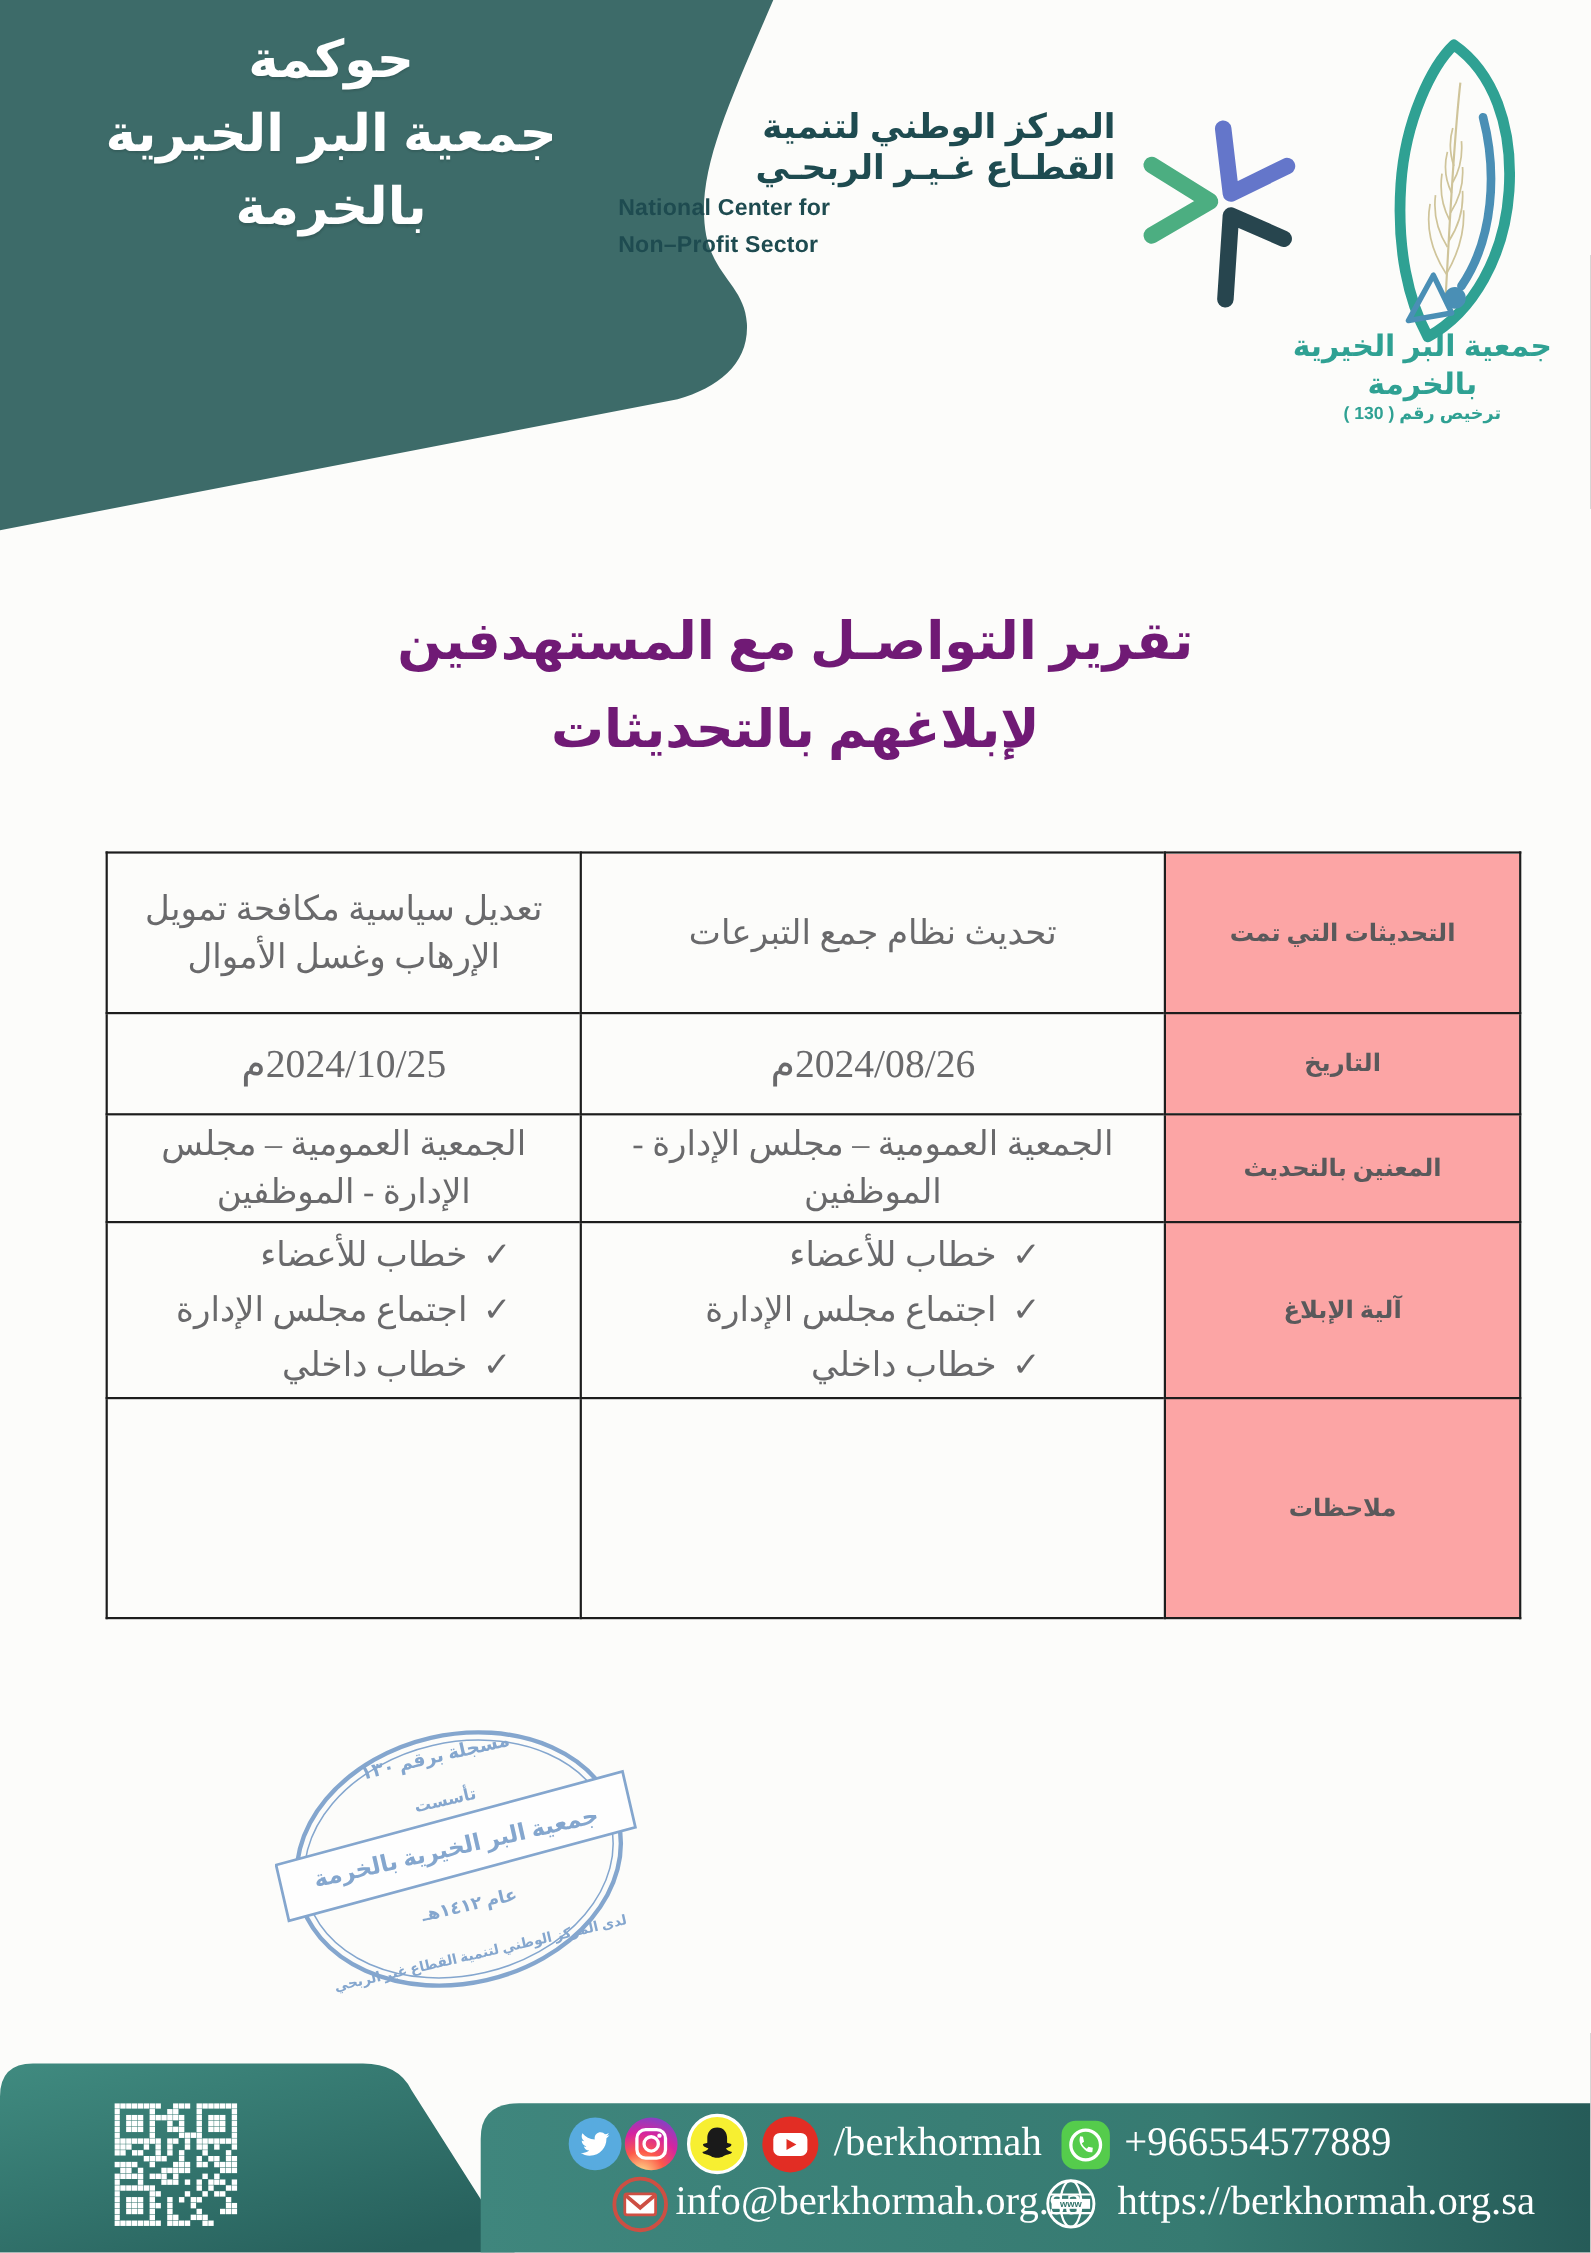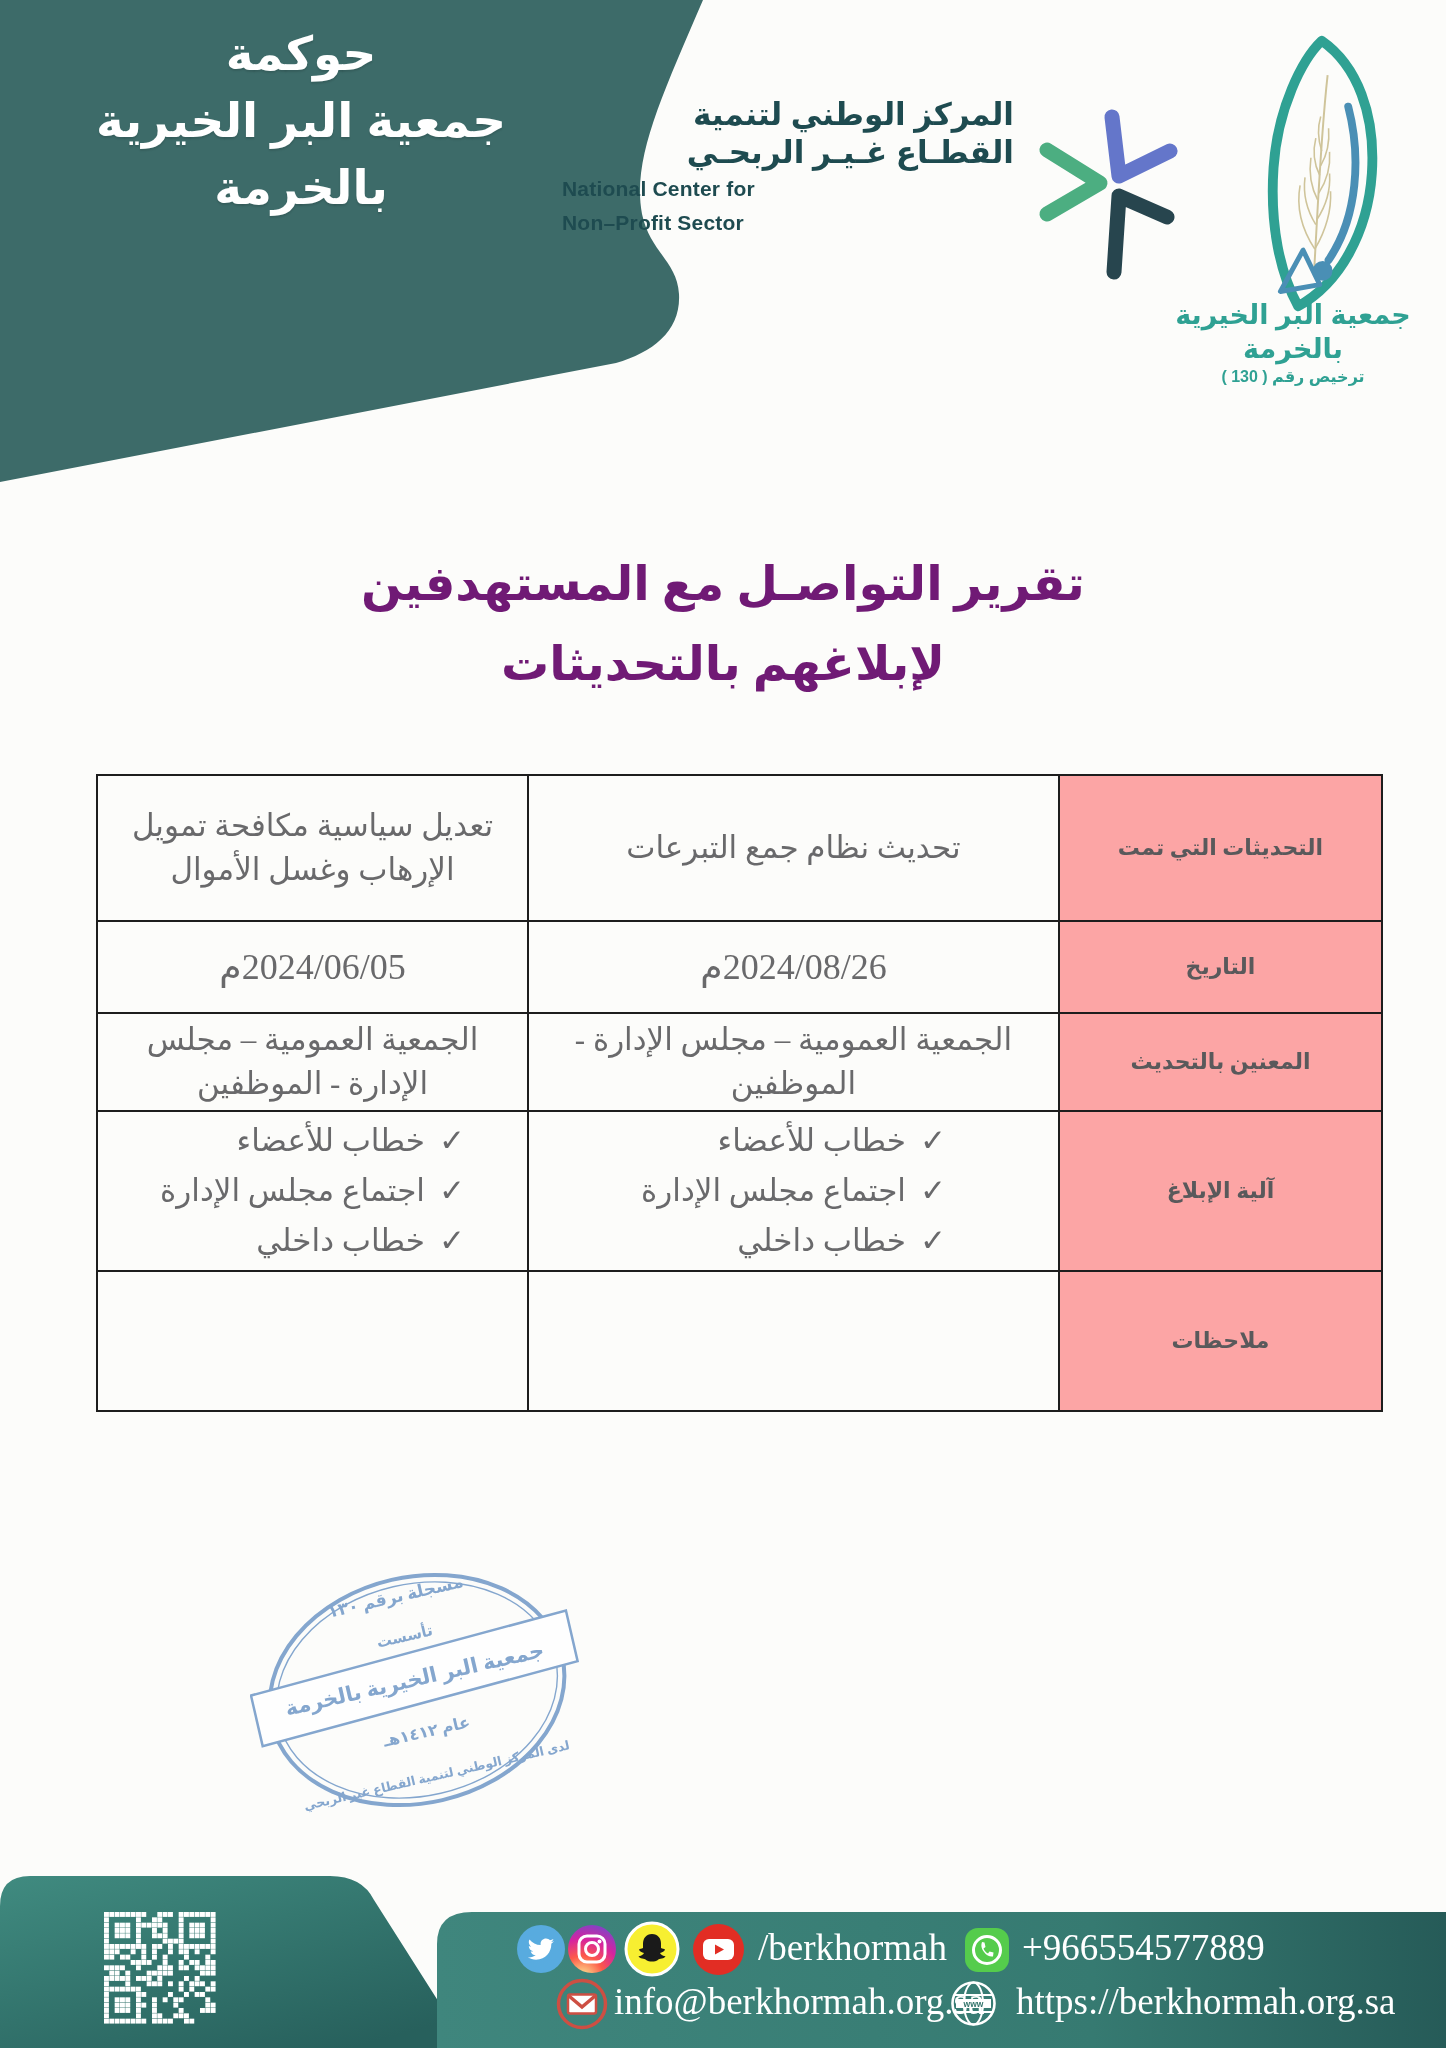--- a/index.html
+++ b/index.html
@@ -118,21 +118,21 @@
   <table class="report-table">
     <tbody>
         <tr style="height:146px;">
       <td class="hd col-label">التحديثات التي تمت</td>
       <td class="bd col-a">تحديث نظام جمع التبرعات</td>
       <td class="bd col-b">تعديل سياسية مكافحة تمويل الإرهاب وغسل الأموال</td>
     </tr>
     <tr style="height:92px;">
       <td class="hd">التاريخ</td>
       <td class="bd date">2024/08/26م</td>
-      <td class="bd date">2024/06/05م</td>
+      <td class="bd date">2024/10/25م</td>
     </tr>
     <tr style="height:98px;">
       <td class="hd">المعنين بالتحديث</td>
       <td class="bd">الجمعية العمومية – مجلس الإدارة - الموظفين</td>
       <td class="bd">الجمعية العمومية – مجلس الإدارة - الموظفين</td>
     </tr>
     <tr style="height:154px;">
       <td class="hd">آلية الإبلاغ</td>
       <td class="bd">
         <div class="checks">
@@ -142,21 +142,21 @@
         </div>
       </td>
       <td class="bd">
         <div class="checks">
           <div><span class="chk">✓</span><span>خطاب للأعضاء</span></div>
           <div><span class="chk">✓</span><span>اجتماع مجلس الإدارة</span></div>
           <div><span class="chk">✓</span><span>خطاب داخلي</span></div>
         </div>
       </td>
     </tr>
-    <tr style="height:140px;">
+    <tr style="height:200px;">
       <td class="hd">ملاحظات</td>
       <td class="bd"></td>
       <td class="bd"></td>
     </tr>
   </tbody>
     </table>
 
   <svg class="stamp" width="335" height="290" viewBox="0 0 335 290">
     <g transform="rotate(-13 167 142)">
       <ellipse cx="167" cy="142" rx="149" ry="113" fill="none" stroke="#7ea2cc" stroke-width="4"></ellipse>

